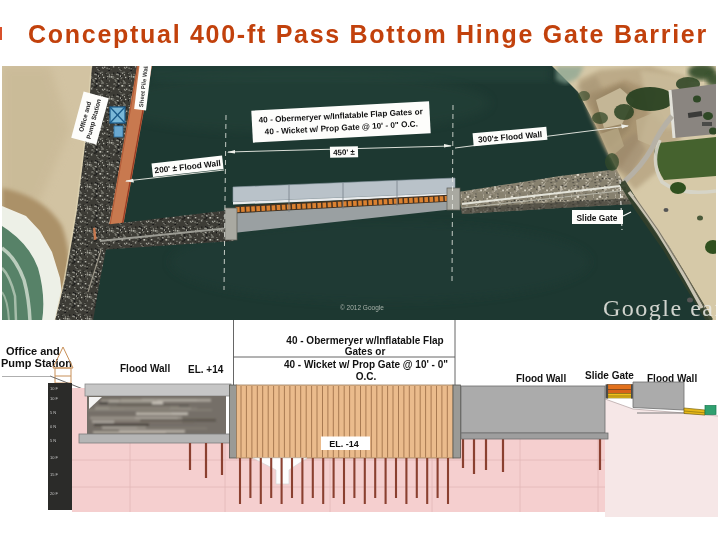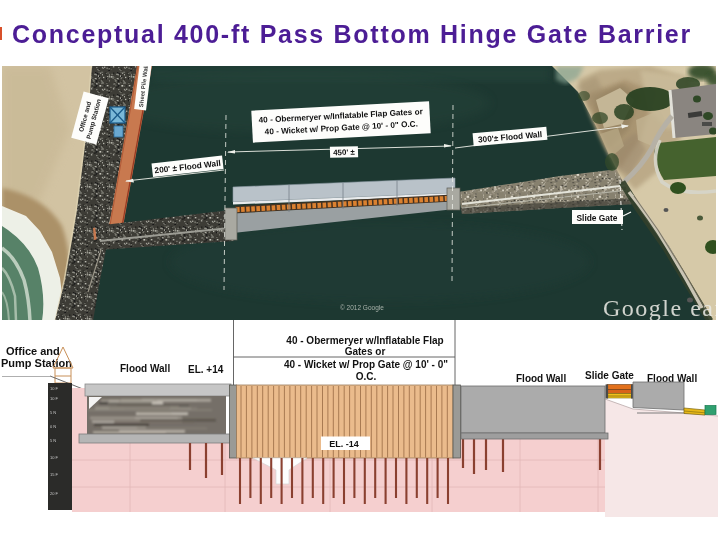--- a/index.html
+++ b/index.html
@@ -1,17 +1,17 @@
 <!DOCTYPE html>
 <html><head>
 <meta charset="utf-8">
 <style>
 html,body{margin:0;padding:0;width:720px;height:540px;background:#fff;overflow:hidden}
 body{font-family:"Liberation Sans",sans-serif}
-#ttl{position:absolute;left:12px;top:20px;font-weight:bold;font-size:25px;color:#4c1d95;letter-spacing:1.72px;white-space:nowrap}
+#ttl{position:absolute;left:28px;top:20px;font-weight:bold;font-size:25px;color:#c2410c;letter-spacing:1.72px;white-space:nowrap}
 </style>
 </head>
 <body>
 
 <div style="position:absolute;left:0;top:27px;width:2px;height:13px;background:#d8502a"></div>
 
 <div id="ttl">Conceptual 400-ft Pass Bottom Hinge Gate Barrier</div>
 <svg width="720" height="540" viewBox="0 0 720 540" style="position:absolute;left:0;top:0">
 <defs>
 <clipPath id="photoclip">

